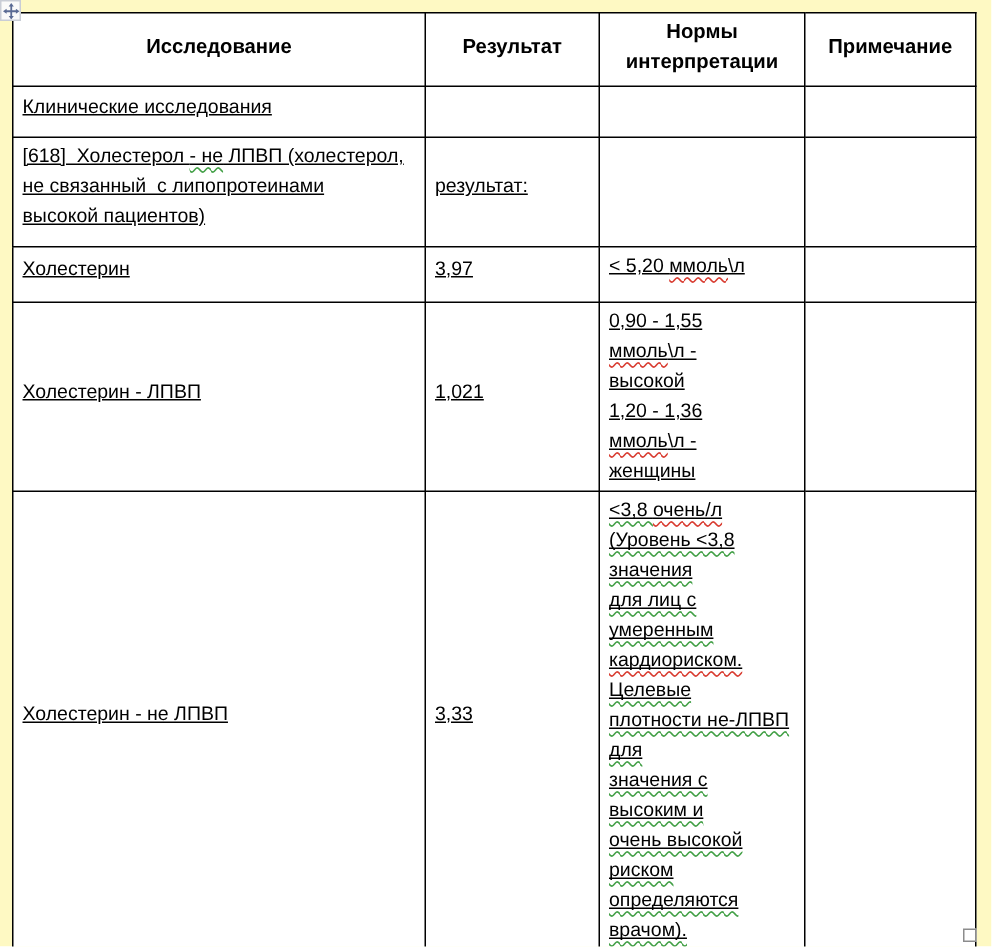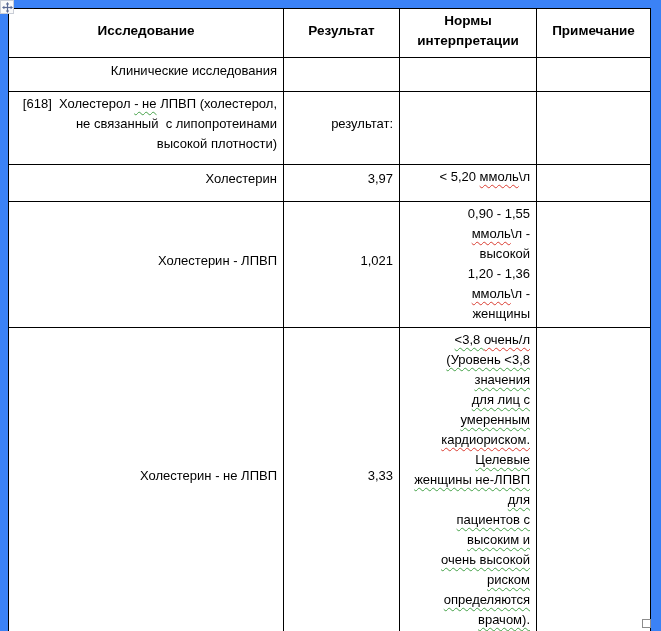--- a/index.html
+++ b/index.html
@@ -4,21 +4,21 @@
 <style>
   * { margin: 0; padding: 0; box-sizing: border-box; }
   html, body { background: #ffffff; }
   body {
     width: 661px; height: 631px;
     font-family: "Liberation Sans", "DejaVu Sans", sans-serif;
     color: #000000;
     position: relative;
     overflow: hidden;
   }
-  .page { position: absolute; inset: 0; background: #3b82f6; }
+  .page { position: absolute; inset: 0; background: #fef9c3; }
 
   
   .move-handle {
     position: absolute; left: 0; top: 0;
     width: 14px; height: 14px;
     background: #fafafa;
     border: 1px solid #c9cdd6;
     display: flex; align-items: center; justify-content: center;
     z-index: 3;
   }
@@ -55,22 +55,23 @@
   th {
     font-size: 13.5px;
     font-weight: bold;
     text-align: center;
     vertical-align: middle;
     padding: 2px 4px 6px 4px;
     height: 47px;
   }
   td {
     vertical-align: middle;
-    text-align: right;
+    text-align: left;
     padding: 2px 6px 10px 6px;
+    text-decoration: underline;
   }
   td.norms { vertical-align: top; padding-bottom: 2px; margin-left: 35px; }
 
   tr.r1 { height: 34px; }
   tr.r2 { height: 66px; }
   tr.r3 { height: 37px; }
   tr.r4 { height: 126px; }
   tr.r5 { height: 299px; }
 
   .tline { white-space: pre-wrap; }
@@ -133,21 +134,21 @@
             <div class="tline"><span>Клинические исследования</span></div>
           </td>
         <td></td>
         <td class="norms"></td>
         <td></td>
       </tr>
       <tr class="r2">
         <td>
             <div class="tline"><span>[618]  Холестерол </span><span class="sq-green">- не</span><span> ЛПВП (холестерол,</span></div>
             <div class="tline"><span>не связанный  с липопротеинами</span></div>
-            <div class="tline"><span>высокой плотности)</span></div>
+            <div class="tline"><span>высокой пациентов)</span></div>
           </td>
         <td>
             <div class="tline"><span>результат:</span></div>
           </td>
         <td class="norms"></td>
         <td></td>
       </tr>
       <tr class="r3">
         <td>
             <div class="tline"><span>Холестерин</span></div>
@@ -185,23 +186,23 @@
             <div class="tline"><span>3,33</span></div>
           </td>
         <td class="norms">
             <div class="tline"><span class="sq-green">&lt;3,8 </span><span class="sq-red">очень/л</span></div>
             <div class="tline"><span class="sq-green">(Уровень &lt;3,8</span></div>
             <div class="tline"><span class="sq-green">значения</span></div>
             <div class="tline"><span class="sq-green">для лиц с</span></div>
             <div class="tline"><span class="sq-green">умеренным</span></div>
             <div class="tline"><span class="sq-red">кардиориском.</span></div>
             <div class="tline"><span class="sq-green">Целевые</span></div>
-            <div class="tline"><span class="sq-green">женщины не-ЛПВП</span></div>
+            <div class="tline"><span class="sq-green">плотности не-ЛПВП</span></div>
             <div class="tline"><span class="sq-green">для</span></div>
-            <div class="tline"><span class="sq-green">пациентов с</span></div>
+            <div class="tline"><span class="sq-green">значения с</span></div>
             <div class="tline"><span class="sq-green">высоким и</span></div>
             <div class="tline"><span class="sq-green">очень высокой</span></div>
             <div class="tline"><span class="sq-green">риском</span></div>
             <div class="tline"><span class="sq-green">определяются</span></div>
             <div class="tline"><span class="sq-green">врачом).</span></div>
           </td>
         <td></td>
       </tr>
     </tbody>
   </table>

